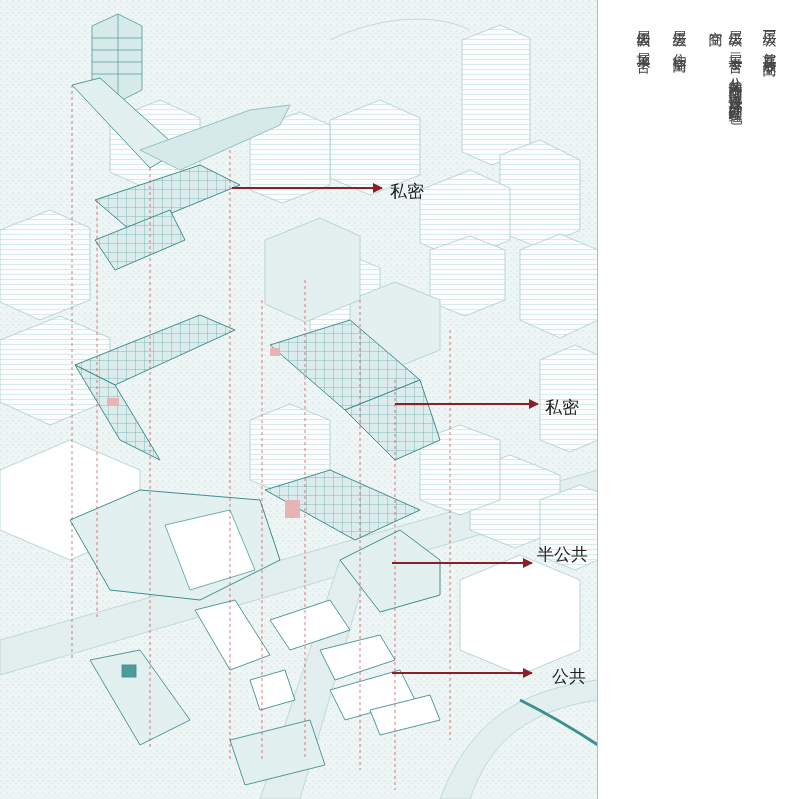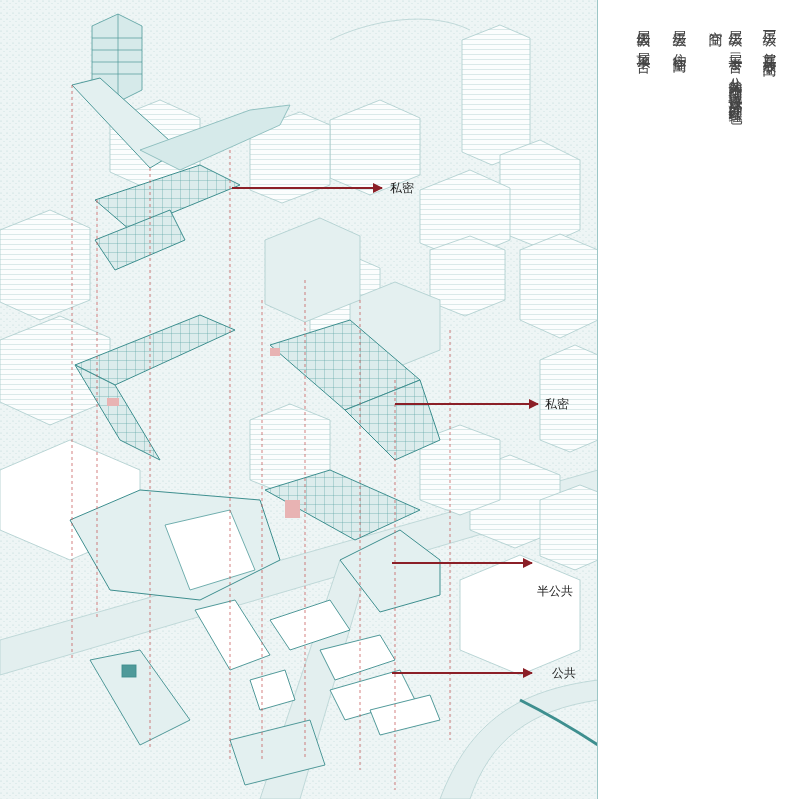--- a/index.html
+++ b/index.html
@@ -2,21 +2,21 @@
 <html><head>
 <meta charset="utf-8">
 <style>
   html, body { margin:0; padding:0; background:#ffffff; }
   body { width:800px; height:799px; position:relative; overflow:hidden; font-family:"DejaVu Sans", sans-serif; }
   #stage { position:absolute; left:0; top:0; width:800px; height:799px; }
   #drawing { position:absolute; left:0; top:0; width:598px; height:799px; overflow:hidden; background:#f3f8f8; }
   #panel-divider { position:absolute; left:597px; top:0; width:1px; height:799px; background:#9cc6c6; }
   #legend { position:absolute; left:600px; top:0; width:200px; height:799px; background:#ffffff; }
   .legend-col { position:absolute; writing-mode:vertical-rl; font-size:14px; line-height:16px; color:#444; letter-spacing:2px; white-space:nowrap; }
-  .label { position:absolute; font-size:12px; color:#222; white-space:nowrap;text-align:right; }
+  .label { position:absolute; font-size:17px; color:#222; white-space:nowrap;text-align:right; }
   svg { position:absolute; left:0; top:0; }
 </style>
 </head>
 <body>
 
 <div id="stage">
 
   <div id="drawing">
     <svg width="598" height="799" viewBox="0 0 598 799">
       <defs>
@@ -138,21 +138,21 @@
         <line x1="395" y1="404" x2="538" y2="404"></line>
         <line x1="392" y1="563" x2="532" y2="563"></line>
         <line x1="392" y1="673" x2="532" y2="673"></line>
       </g>
 
       <path d="M520 700 C550 715 575 730 598 745" stroke="#3e8f8f" stroke-width="3" fill="none"></path>
     </svg>
 
     <div class="label" style="left:390px; top:180px;">私密</div>
     <div class="label" style="left:545px; top:396px;">私密</div>
-    <div class="label" style="left:537px; top:583px;">半公共</div>
+    <div class="label" style="left:537px; top:543px;">半公共</div>
     <div class="label" style="left:552px; top:665px;">公共</div>
   </div>
 
   <div id="panel-divider"></div>
 
   <div id="legend">
     <div class="legend-col" style="left:162px; top:20px;">层级一：首层开放空间</div>
     <div class="legend-col" style="left:128px; top:20px;">层级二：二层平台＆公共休闲空间（城市设计部分的连续红色</div>
     <div class="legend-col" style="left:108px; top:20px;">空间）</div>
     <div class="legend-col" style="left:72px; top:20px;">层级三：住宿空间</div>

